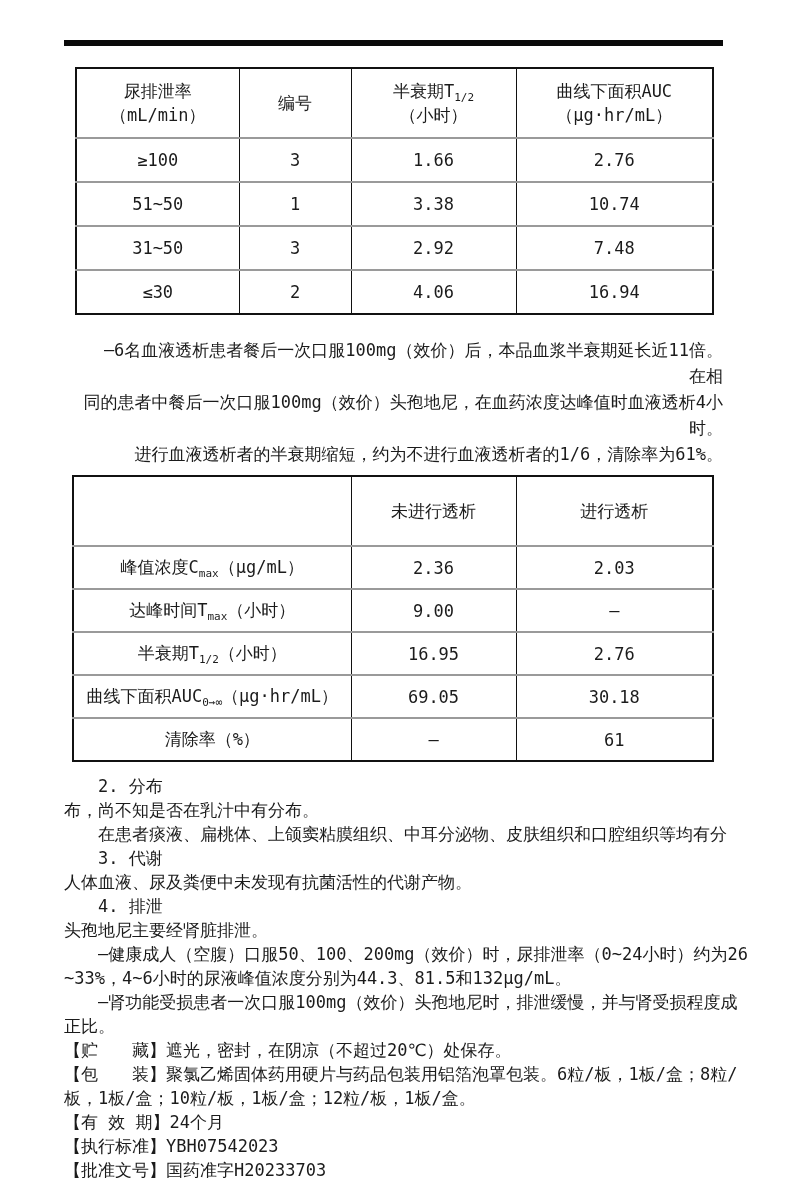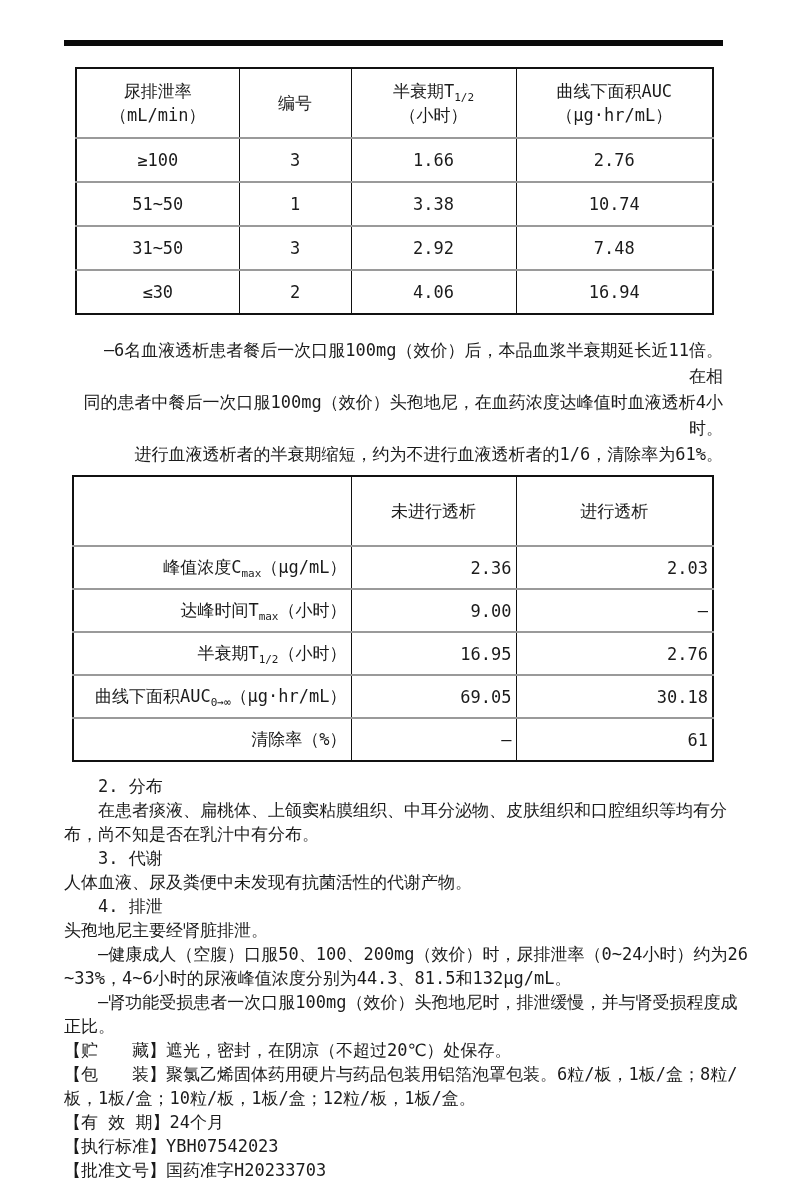--- a/index.html
+++ b/index.html
@@ -48,21 +48,21 @@
     width: 637px;
     margin: 21px 0 0 11px;
   }
   table.t1 tr.hdr th { height: 68px; }
   table.t1 tr.data td { height: 42px; }
   table.t2 {
     width: 640px;
     margin: 8px 0 0 8px;
   }
   table.t2 tr.hdr th { height: 68px; margin-left: 28px; }
-  table.t2 tr.data td { height: 41px; text-align: right; }
+  table.t2 tr.data td { height: 41px; }
   .hcell .l1, .hcell .l2 { line-height: 24px; }
   sub.ss {
     font-size: 11px;
     line-height: 0;
   }
 
   
   .para {
     margin-top: 22px;
     font-size: 17px;
@@ -179,22 +179,22 @@
     <tr class="data">
       <td><span>清除率（%）</span><sub class="ss"></sub><span></span></td>
       <td>–</td>
       <td>61</td>
     </tr>
   </tbody>
     </table>
 
   <div class="body-text">
     <div class="line indent">2. 分布</div>
+    <div class="line">布，尚不知是否在乳汁中有分布。</div>
     <div class="line indent">在患者痰液、扁桃体、上颌窦粘膜组织、中耳分泌物、皮肤组织和口腔组织等均有分</div>
-    <div class="line">布，尚不知是否在乳汁中有分布。</div>
     <div class="line indent">3. 代谢</div>
     <div class="line">人体血液、尿及粪便中未发现有抗菌活性的代谢产物。</div>
     <div class="line indent">4. 排泄</div>
     <div class="line">头孢地尼主要经肾脏排泄。</div>
     <div class="line indent">–健康成人（空腹）口服50、100、200mg（效价）时，尿排泄率（0~24小时）约为26</div>
     <div class="line">~33%，4~6小时的尿液峰值浓度分别为44.3、81.5和132μg/mL。</div>
     <div class="line indent">–肾功能受损患者一次口服100mg（效价）头孢地尼时，排泄缓慢，并与肾受损程度成</div>
     <div class="line">正比。</div>
     <div class="line">【贮　　藏】遮光，密封，在阴凉（不超过20℃）处保存。</div>
     <div class="line">【包　　装】聚氯乙烯固体药用硬片与药品包装用铝箔泡罩包装。6粒/板，1板/盒；8粒/</div>

